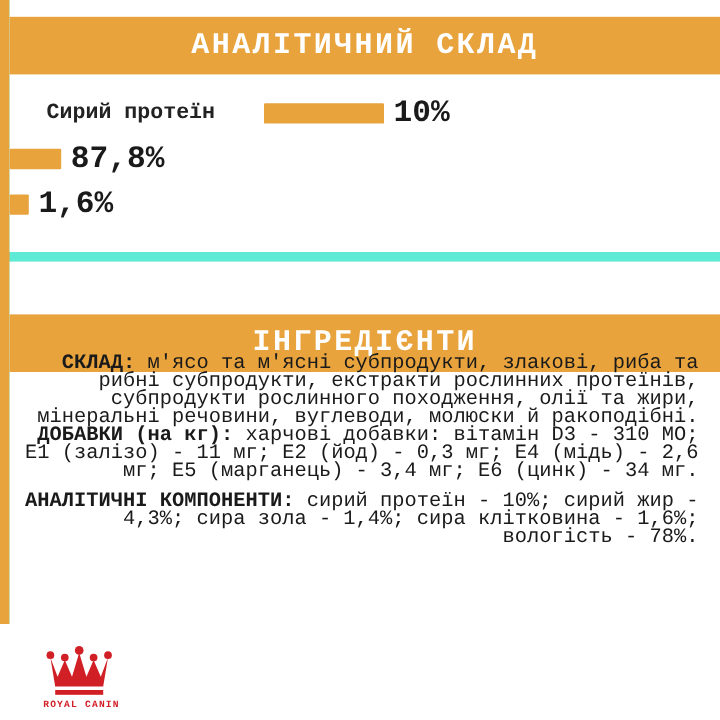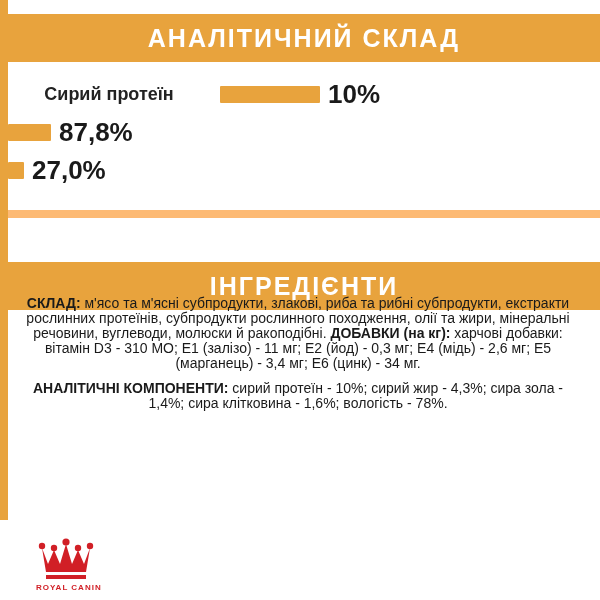--- a/index.html
+++ b/index.html
@@ -10,22 +10,23 @@
     width: 600px;
     height: 600px;
     background: #ffffff;
     font-family: "Liberation Sans", sans-serif;
     overflow: hidden;
   }
   .page {
     position: relative;
     width: 600px;
     height: 600px;
-    background: #fdba74;
+    background: #5eead4;
     box-sizing: border-box;
+    font-family: Liberation Mono, monospace;
   }
   
   .left-rail {
     position: absolute;
     left: 0;
     top: 0;
     width: 8px;
     height: 520px;
     background: #e8a33d;
   }
@@ -113,24 +114,24 @@
     font-size: 25px;
     margin-top: 24px;
   }
   .ingredients {
     position: absolute;
     left: 8px;
     top: 296px;
     width: 580px;
     padding: 0 6px 0 6px;
     box-sizing: border-box;
-    font-size: 14px;
+    font-size: 17px;
     line-height: 15px;
     color: #1a1a1a;
-    text-align: center;
+    text-align: right;
   }
   .ingredients p {
     margin: 0 0 10px 0;
   }
   .ingredients b {
     font-weight: bold;
   }
 
   
   .footer {
@@ -175,21 +176,21 @@
       <div class="row-label">Сирий протеїн</div>
       <div class="row-bar" style="width:100px"></div>
       <div class="row-val">10%</div>
     </div>
     <div class="row">
       <div class="row-bar" style="width:43px"></div>
       <div class="row-val">87,8%</div>
     </div>
     <div class="row">
       <div class="row-bar" style="width:16px"></div>
-      <div class="row-val">27,0%</div>
+      <div class="row-val">1,6%</div>
     </div>
   </div>
 
   <div class="section-b"></div>
 
   <div class="band band-b">ІНГРЕДІЄНТИ</div>
 
   <div class="ingredients">
     <p><b>СКЛАД:</b><span> м'ясо та м'ясні субпродукти, злакові, риба та рибні субпродукти, екстракти рослинних протеїнів, субпродукти рослинного походження, олії та жири, мінеральні речовини, вуглеводи, молюски й ракоподібні. </span><b>ДОБАВКИ (на кг):</b><span> харчові добавки: вітамін D3 - 310 МО; E1 (залізо) - 11 мг; E2 (йод) - 0,3 мг; E4 (мідь) - 2,6 мг; E5 (марганець) - 3,4 мг; E6 (цинк) - 34 мг.</span></p>
     <p><b>АНАЛІТИЧНІ КОМПОНЕНТИ:</b><span> сирий протеїн - 10%; сирий жир - 4,3%; сира зола - 1,4%; сира клітковина - 1,6%; вологість - 78%.</span></p>

